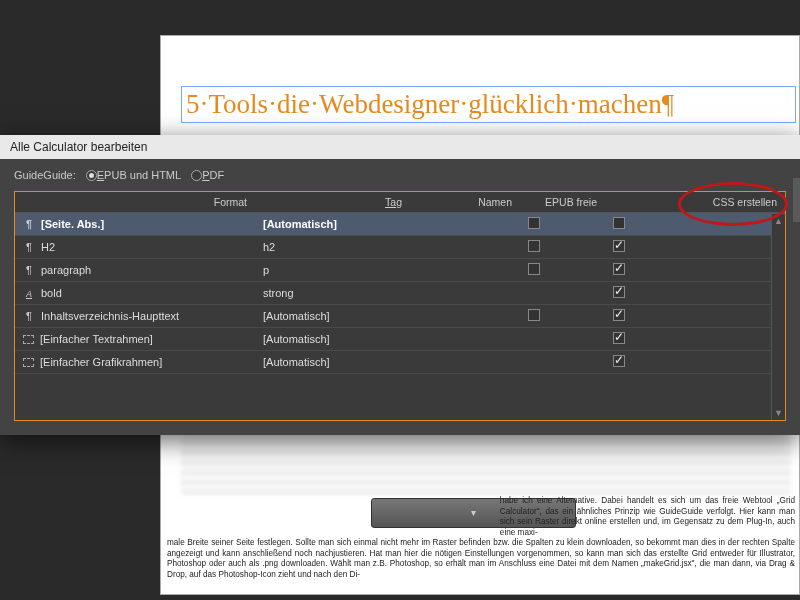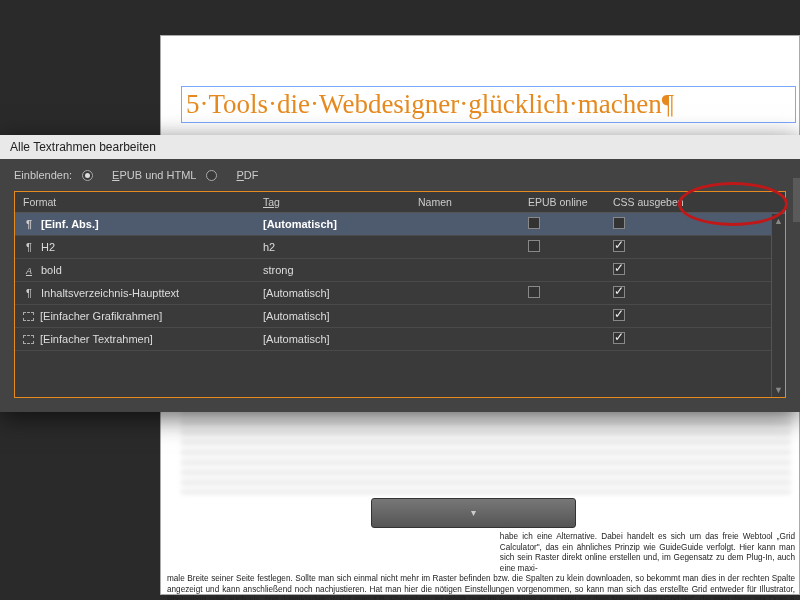--- a/index.html
+++ b/index.html
@@ -58,21 +58,20 @@
     text-align: justify;
     font-family: Arial, sans-serif;
   }
   .page-bottom-text .colwrap {
     display: flex;
     gap: 8px;
   }
   .page-bottom-text .rightcol {
     width: 47%;
     margin-left: auto;
-    margin-top: 36px;
   }
   .monitor-bar {
     position: absolute;
     left: 210px; top: 462px;
     width: 205px; height: 30px;
     background: linear-gradient(#777, #555);
     border-radius: 3px;
     border: 1px solid #333;
     text-align: center;
     line-height: 28px;
@@ -104,21 +103,21 @@
     display: flex;
     align-items: center;
     gap: 10px;
     font-size: 11px;
     color: #ccc;
     margin-bottom: 10px;
   }
   .radio {
     display: inline-flex;
     align-items: center;
-    gap: 19px;
+    gap: 0;
   }
   .radio-dot {
     width: 11px; height: 11px;
     border-radius: 50%;
     border: 1px solid #aaa;
     position: relative;
     background: #3a3a3a;
   }
   .radio-dot.checked::after {
     content: "";
@@ -133,21 +132,21 @@
     background: #3a3a3a;
     position: relative;
   }
   table {
     width: 100%;
     border-collapse: collapse;
     font-size: 11px;
     color: #ddd;
   }
   thead th {
-    text-align: left;
+    text-align: right;
     font-weight: normal;
     padding: 4px 8px;
     background: #3a3a3a;
     border-bottom: 1px solid #555;
     font-size: 10.5px;
     color: #ccc;
   }
   tbody td {
     padding: 4px 8px;
     border-bottom: 1px solid #4a4a4a;
@@ -241,51 +240,51 @@
     <div class="page-bottom-text">
       <div class="colwrap">
         <div class="rightcol">habe ich eine Alternative. Dabei handelt es sich um das freie Webtool „Grid Calculator", das ein ähnliches Prinzip wie GuideGuide verfolgt.
 Hier kann man sich sein Raster direkt online erstellen und, im Gegensatz zu dem Plug-In, auch eine maxi-</div>
       </div>
       <div>male Breite seiner Seite festlegen. Sollte man sich einmal nicht mehr im Raster befinden bzw. die Spalten zu klein downloaden, so bekommt man dies in der rechten Spalte angezeigt und kann anschließend noch nachjustieren. Hat man hier die nötigen Einstellungen vorgenommen, so kann man sich das erstellte Grid entweder für Illustrator, Photoshop oder auch als .png downloaden. Wählt man z.B. Photoshop, so erhält man im Anschluss eine Datei mit dem Namen „makeGrid.jsx", die man dann, via Drag &amp; Drop, auf das Photoshop-Icon zieht und nach den Di-</div>
     </div>
   </div>
 
   <div class="dialog">
-    <div class="dlg-title">Alle Textrahmen bearbeiten</div>
+    <div class="dlg-title">Alle Calculator bearbeiten</div>
     <div class="dlg-body">
       <div class="filter-row">
-        <span>Einblenden:</span>
+        <span>GuideGuide:</span>
         <span class="radio">
           <span class="radio-dot checked"></span>
           <span><span class="underline-hot">E</span><span>PUB und HTML</span></span>
         </span>
         <span class="radio">
           <span class="radio-dot"></span>
           <span><span class="underline-hot">P</span><span>DF</span></span>
         </span>
       </div>
 
       <div class="table-wrap">
         <table>
           <thead>
             <tr>
               <th class="col-format">Format</th>
               <th class="col-tag">Tag</th>
               <th class="col-klasse">Namen</th>
-              <th class="col-epub">EPUB online</th>
-              <th class="col-css">CSS ausgeben</th>
+              <th class="col-epub">EPUB freie</th>
+              <th class="col-css">CSS erstellen</th>
             </tr>
           </thead>
           <tbody id="rows">
               <tr class="selected">
                 <td>
                   <span class="fmt-cell">
                     <span class="glyph glyph-para"></span>
-                    <span>[Einf. Abs.]</span>
+                    <span>[Seite. Abs.]</span>
                   </span>
                 </td>
                 <td>[Automatisch]</td>
                 <td></td>
                 <td><span class="chk"></span></td>
                 <td><span class="chk"></span></td>
               </tr>
               <tr>
                 <td>
                   <span class="fmt-cell">
@@ -294,20 +293,32 @@
                   </span>
                 </td>
                 <td>h2</td>
                 <td></td>
                 <td><span class="chk"></span></td>
                 <td><span class="chk checked"></span></td>
               </tr>
               <tr>
                 <td>
                   <span class="fmt-cell">
+                    <span class="glyph glyph-para"></span>
+                    <span>paragraph</span>
+                  </span>
+                </td>
+                <td>p</td>
+                <td></td>
+                <td><span class="chk"></span></td>
+                <td><span class="chk checked"></span></td>
+              </tr>
+              <tr>
+                <td>
+                  <span class="fmt-cell">
                     <span class="glyph glyph-char"></span>
                     <span>bold</span>
                   </span>
                 </td>
                 <td>strong</td>
                 <td></td>
                 <td></td>
                 <td><span class="chk checked"></span></td>
               </tr>
               <tr>
@@ -319,33 +330,33 @@
                 </td>
                 <td>[Automatisch]</td>
                 <td></td>
                 <td><span class="chk"></span></td>
                 <td><span class="chk checked"></span></td>
               </tr>
               <tr>
                 <td>
                   <span class="fmt-cell">
                     <span class="glyph-frame"></span>
+                    <span>[Einfacher Textrahmen]</span>
+                  </span>
+                </td>
+                <td>[Automatisch]</td>
+                <td></td>
+                <td></td>
+                <td><span class="chk checked"></span></td>
+              </tr>
+              <tr>
+                <td>
+                  <span class="fmt-cell">
+                    <span class="glyph-frame"></span>
                     <span>[Einfacher Grafikrahmen]</span>
-                  </span>
-                </td>
-                <td>[Automatisch]</td>
-                <td></td>
-                <td></td>
-                <td><span class="chk checked"></span></td>
-              </tr>
-              <tr>
-                <td>
-                  <span class="fmt-cell">
-                    <span class="glyph-frame"></span>
-                    <span>[Einfacher Textrahmen]</span>
                   </span>
                 </td>
                 <td>[Automatisch]</td>
                 <td></td>
                 <td></td>
                 <td><span class="chk checked"></span></td>
               </tr>
             </tbody>
         </table>
         <div class="empty-rows"></div>

